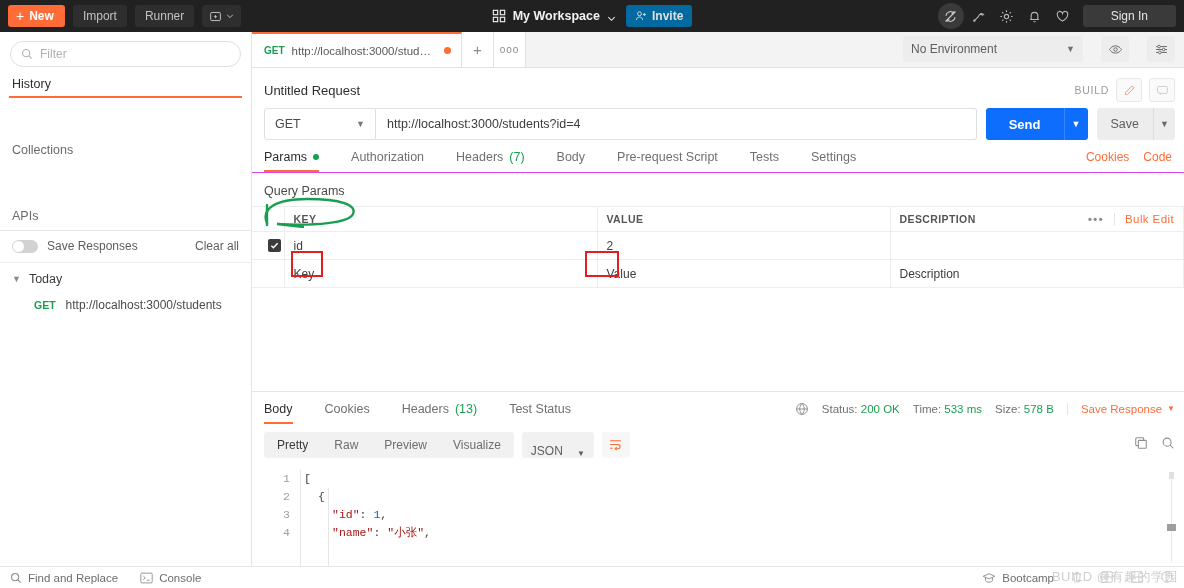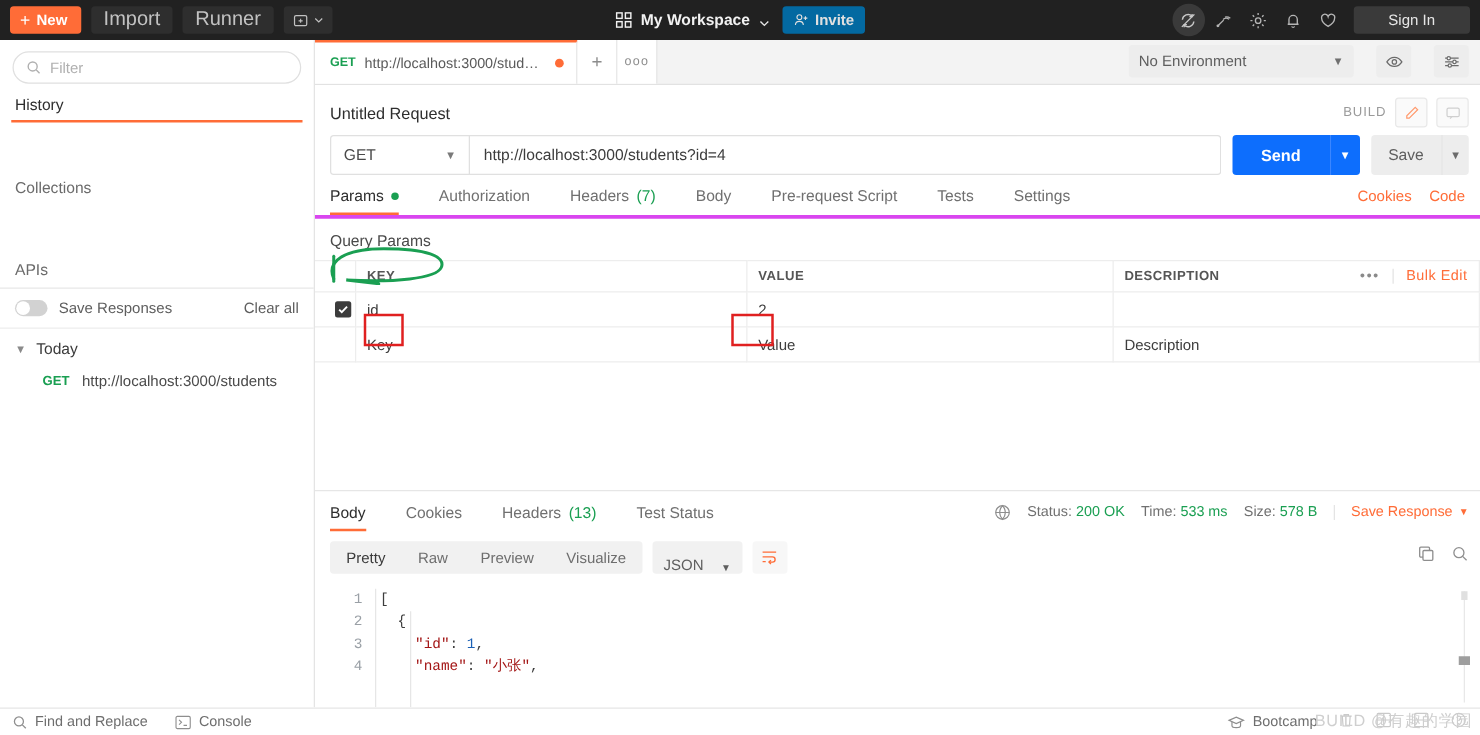--- a/index.html
+++ b/index.html
@@ -16,21 +16,21 @@
     display: flex; align-items: center; padding: 0 8px;
     position: relative;
   }
   .btn-new {
     background: #ff6c37; color: #fff; font-size: 12px; font-weight: bold;
     border-radius: 3px; height: 22px; padding: 0 11px 0 8px;
     display: flex; align-items: center; gap: 5px; cursor: pointer;
   }
   .btn-new .plus { font-size: 14px; font-weight: normal; line-height: 1; }
   .tb-btn {
-    background: #2e2e2e; color: #c2c2c2; font-size: 16px;
+    background: #2e2e2e; color: #c2c2c2; font-size: 12px;
     border-radius: 3px; height: 22px; padding: 0 10px;
     display: flex; align-items: center; margin-left: 8px; cursor: pointer;
   }
   .tb-icon-btn {
     background: #2e2e2e; color: #c2c2c2; border-radius: 3px;
     height: 22px; padding: 0 7px; display: flex; align-items: center;
     gap: 4px; margin-left: 8px; cursor: pointer;
   }
   .ws-center {
     position: absolute; left: 0; right: 0; top: 0; height: 32px;
@@ -198,21 +198,21 @@
   }
   .save-carret {
     background: #ededed; color: #6b6b6b; width: 22px; height: 32px;
     border-radius: 0 3px 3px 0; border-left: 1px solid #dcdcdc;
     display: flex; align-items: center; justify-content: center;
     font-size: 9px; cursor: pointer;
   }
 
   .req-tabs-row {
     display: flex; align-items: flex-end; padding: 10px 12px 0 12px;
-    border-bottom: 3px solid #d946ef; position: relative;
+    border-bottom: 1px solid #d946ef; position: relative;
   }
   .rtab {
     font-size: 12.5px; color: #707070; padding: 0 0 8px 0; margin-right: 32px;
     cursor: pointer; position: relative; display: flex; align-items: center; gap: 6px;
   }
   .rtab.active { color: #2e2e2e; }
   .rtab.active::after {
     content: ""; position: absolute; left: 0; right: 0; bottom: 0;
     height: 2px; background: #ff6c37;
   }

